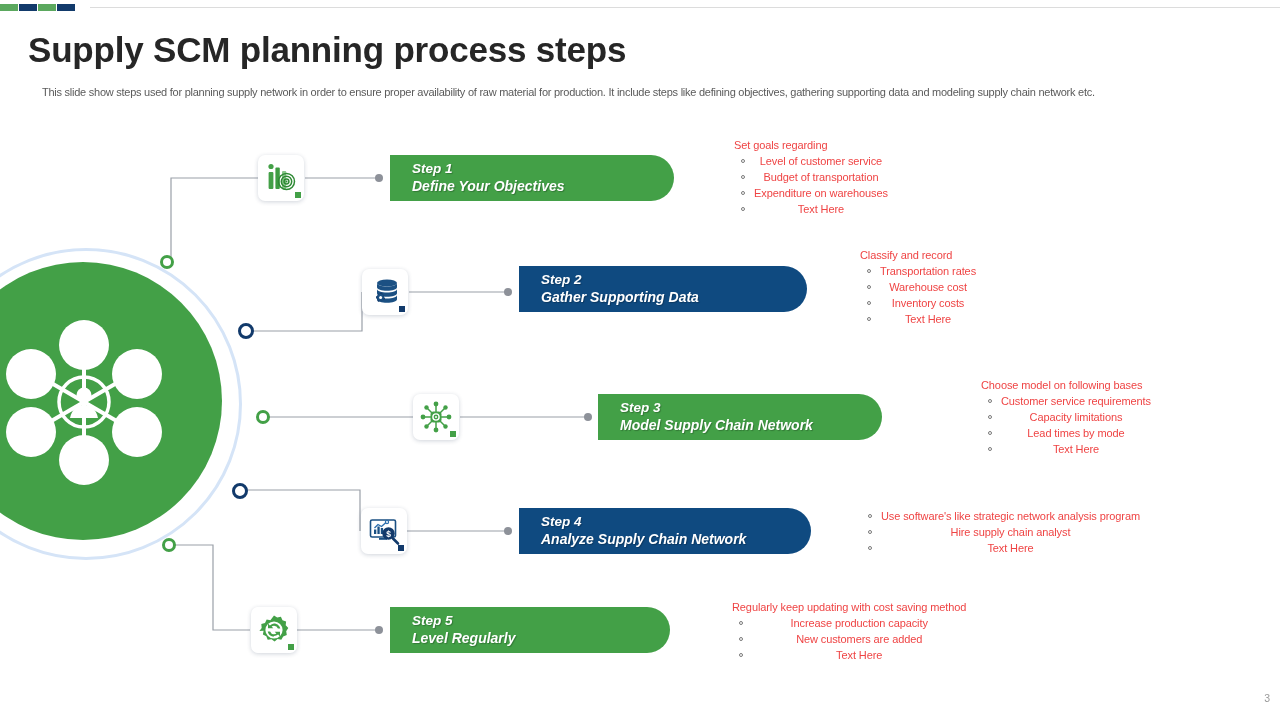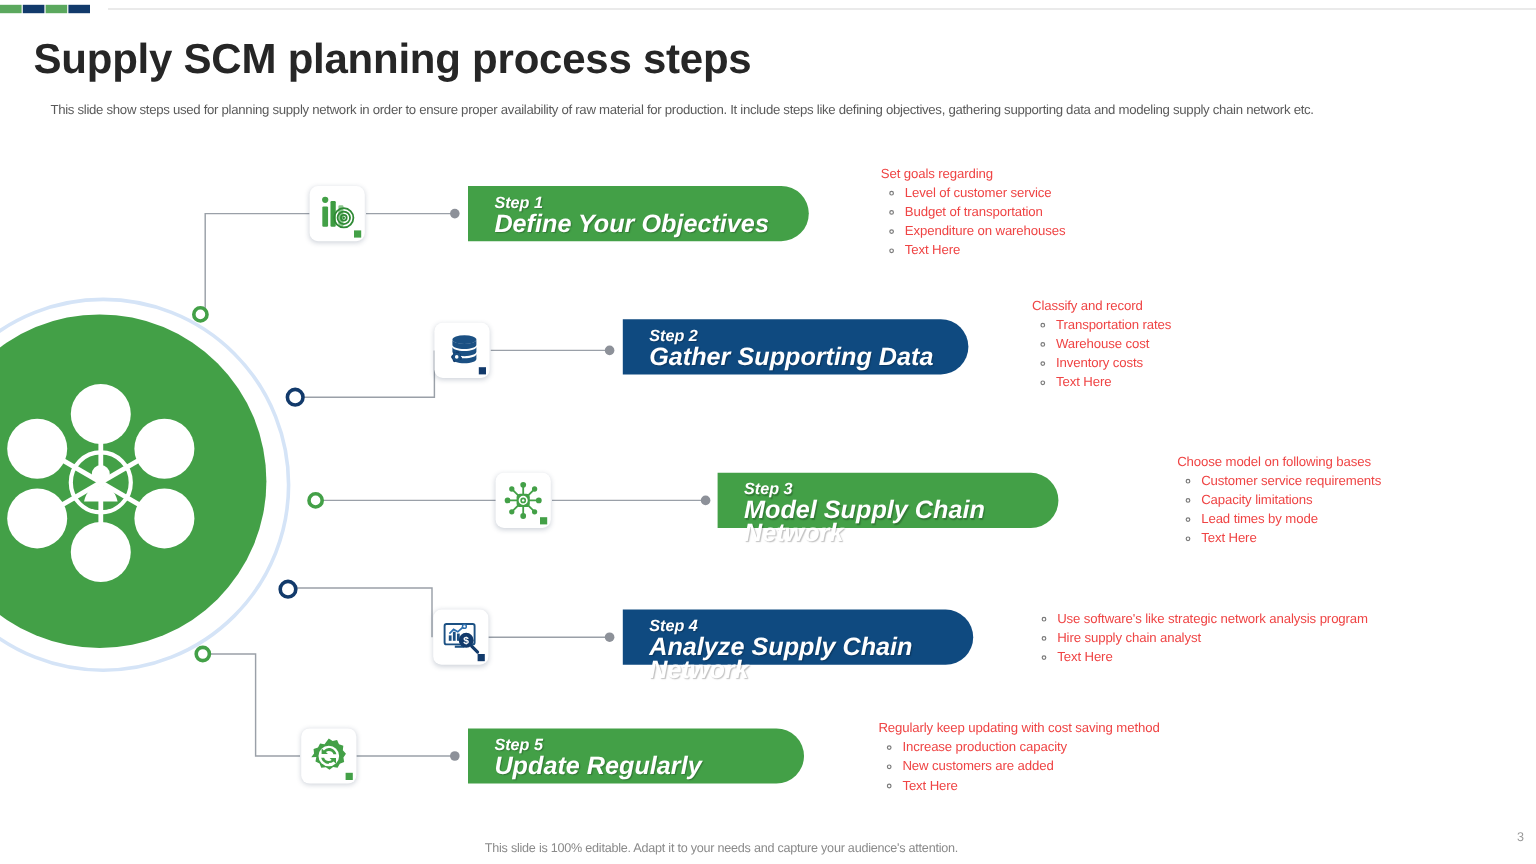--- a/index.html
+++ b/index.html
@@ -132,38 +132,39 @@
     border-radius: 0 23px 23px 0;
     background: rgba(120,135,150,0.16);
     z-index: -1;
   }
   .banner .l1 {
     font-size: 13.5px; font-weight: bold;
     line-height: 17px;
     text-shadow: 1px 1px 1px rgba(0,0,0,0.25);
   }
   .banner .l2 {
-    font-size: 21px; font-weight: bold;
+    font-size: 14px; font-weight: bold;
     line-height: 19px;
     text-shadow: 1px 1px 1px rgba(0,0,0,0.25);
   }
   .banner.green { background: #43a047; }
   .banner.navy  { background: #0f4a80; }
 
   
   .detail { position: absolute; color: #ef4444; }
   .detail .head {
     font-size: 11px;
     line-height: 16px;
     letter-spacing: -0.1px;
     white-space: nowrap;
   }
   .detail ul {
     margin: 0; padding: 0 0 0 20px;
     list-style: none;
+    text-align: center;
   }
   .detail li {
     font-size: 11px;
     line-height: 16px;
     letter-spacing: -0.1px;
     white-space: nowrap;
     position: relative;
   }
   .detail li::before {
     content: "";
@@ -374,21 +375,21 @@
     <div class="l2">Model Supply Chain Network</div>
   </div>
 
   <div class="banner navy shadow" style="left:519px;top:508px;width:292px;">
     <div class="l1">Step 4</div>
     <div class="l2">Analyze Supply Chain Network</div>
   </div>
 
   <div class="banner green shadow" style="left:390px;top:607px;width:280px;">
     <div class="l1">Step 5</div>
-    <div class="l2">Update Regularly</div>
+    <div class="l2">Level Regularly</div>
   </div>
 
   <div class="detail" style="left:734px;top:137px;">
     <div class="head">Set goals regarding</div>
     <ul>
       <li>Level of customer service</li>
       <li>Budget of transportation</li>
       <li>Expenditure on warehouses</li>
       <li>Text Here</li>
     </ul>
@@ -424,16 +425,15 @@
 
   <div class="detail" style="left:732px;top:599px;">
     <div class="head">Regularly keep updating with cost saving method</div>
     <ul>
       <li>Increase production capacity</li>
       <li>New customers are added</li>
       <li>Text Here</li>
     </ul>
   </div>
 
-  <div class="footer-note">This slide is 100% editable. Adapt it to your needs and capture your audience's attention.</div>
   <div class="page-num">3</div>
 
 </div>
 
 </body></html>

